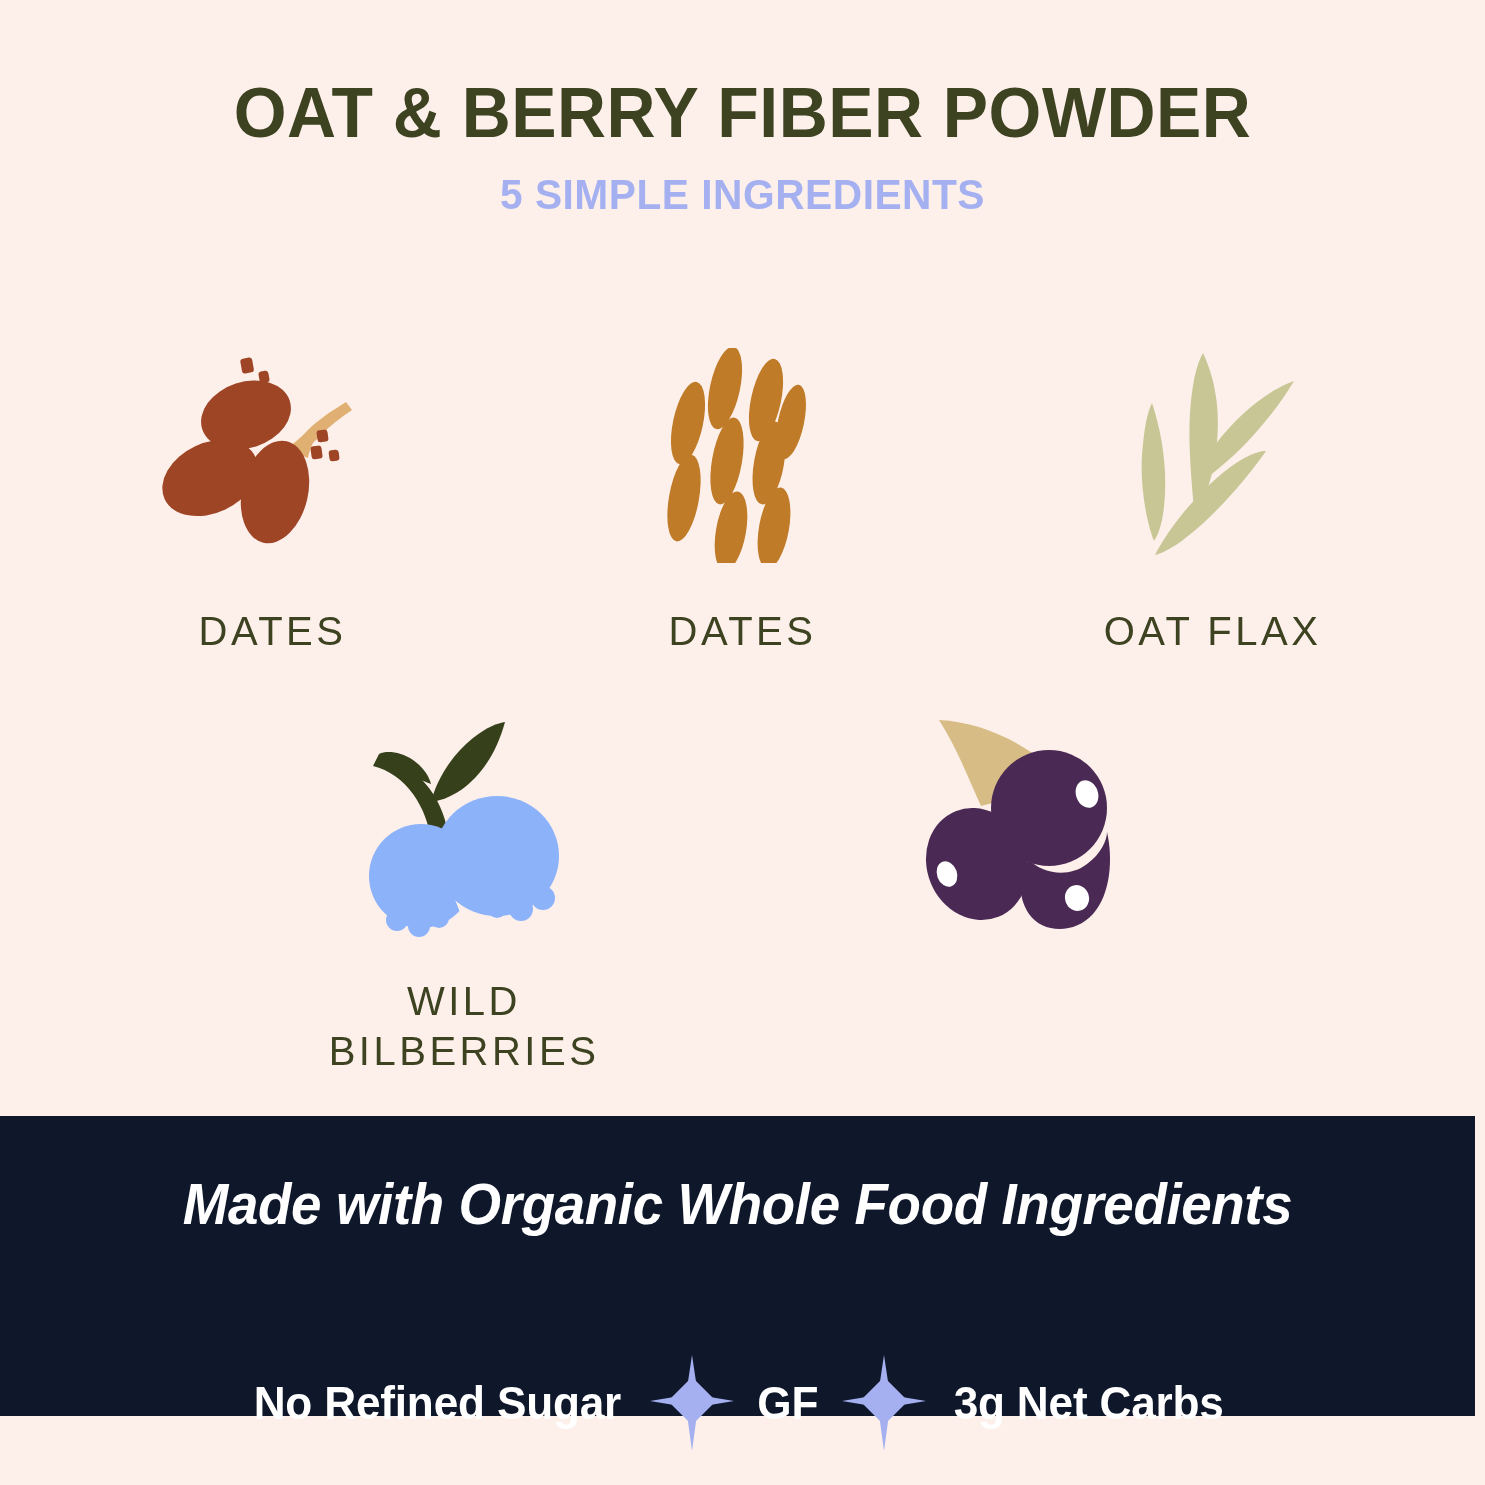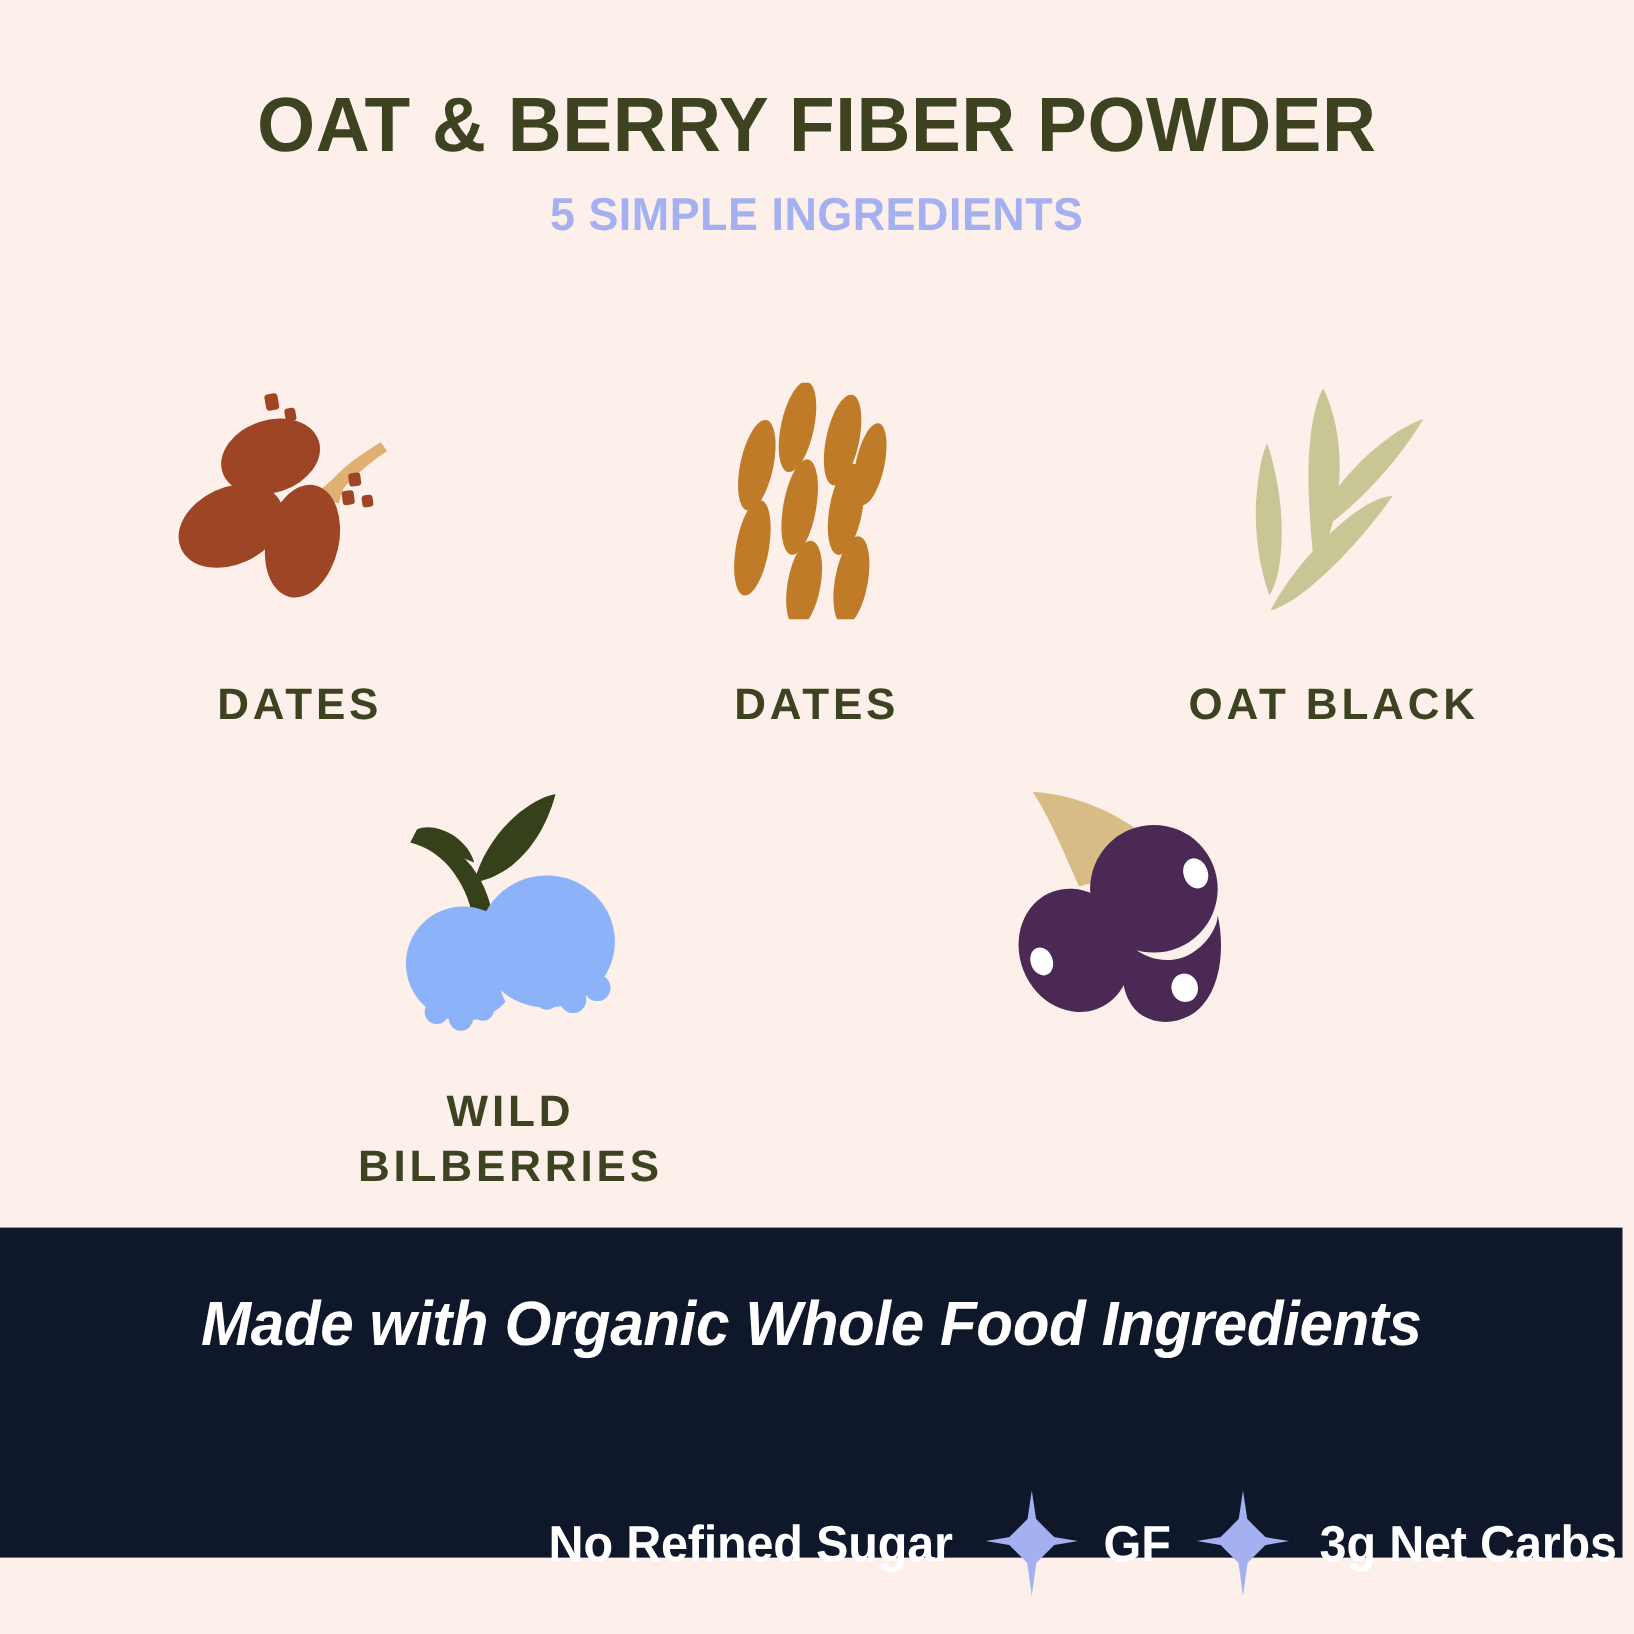--- a/index.html
+++ b/index.html
@@ -70,23 +70,23 @@
 
   .icon-box {
     height: 250px;
     display: flex;
     align-items: center;
     justify-content: center;
   }
   .row2 .icon-box { height: 250px; }
 
   .ing-label {
-    margin-top: 36px;
+    margin-top: 26px;
     font-size: 40px;
-    font-weight: 700;
+    font-weight: 400;
     color: #3d4220;
     letter-spacing: 3.5px;
     text-align: center;
     line-height: 1.25;
     white-space: pre-line;
   }
 
   
   .banner {
     position: absolute;
@@ -109,21 +109,21 @@
     letter-spacing: -0.4px;
     transform: scaleX(0.96);
   }
   .claims {
     position: absolute;
     top: 1355px;
     left: 0;
     width: 1475px;
     display: flex;
     align-items: center;
-    justify-content: flex-end;
+    justify-content: center;
     gap: 0px;
   }
   .claim {
     color: #ffffff;
     font-size: 46px;
     font-weight: 700;
     letter-spacing: -0.2px;
     white-space: nowrap;
     transform: scaleX(0.96);
   }
@@ -211,21 +211,21 @@
                      C92 118 112 90 136 68 C156 50 174 40 186 36 Z"></path>
 
             <path d="M44 58 C54 88 60 126 56 162 C54 180 50 190 46 196
                      C38 176 32 140 34 110 C36 84 39 68 44 58 Z"></path>
 
             <path d="M158 106 C134 140 100 178 68 200 C58 206 52 209 47 210
                      C58 188 82 156 110 132 C132 113 148 106 158 106 Z"></path>
           </g>
         </svg>
       </div>
-      <div class="ing-label">OAT BLACK</div>
+      <div class="ing-label">OAT FLAX</div>
     </div>
 
   </div>
 
   <div class="grid-row row2">
 
     <div class="cell">
       <div class="icon-box">
         <svg width="215" height="235" viewBox="0 0 215 235">
 

